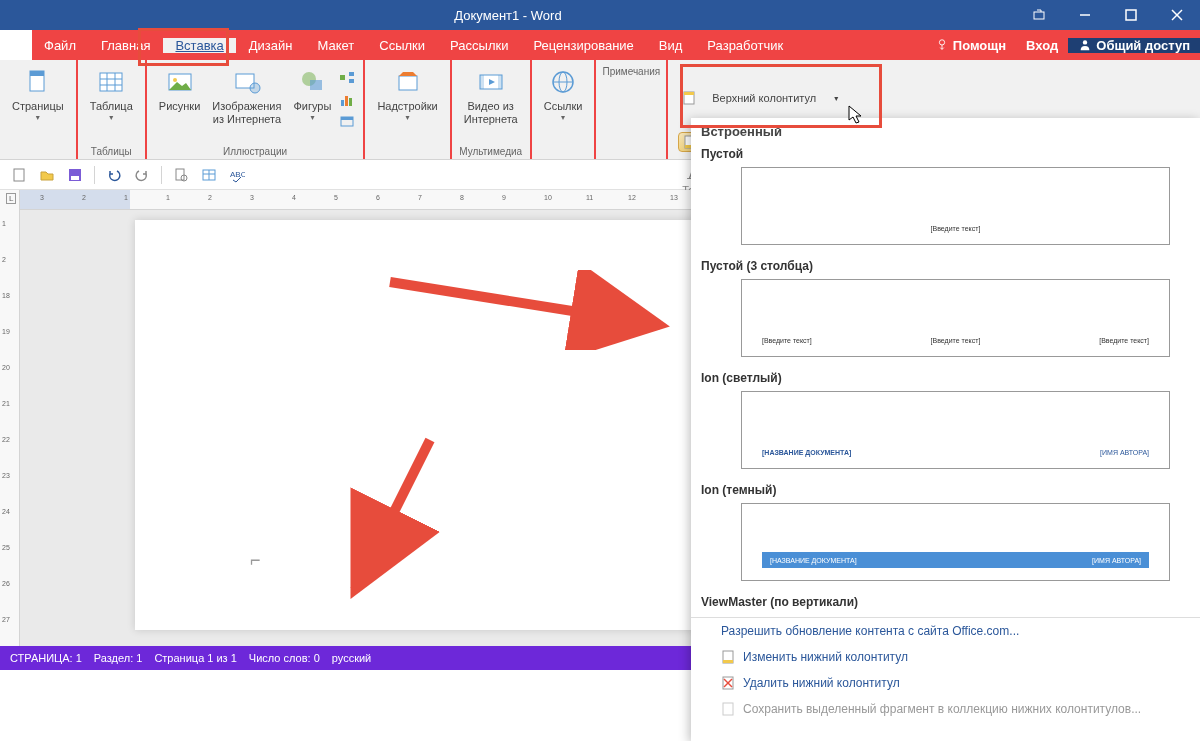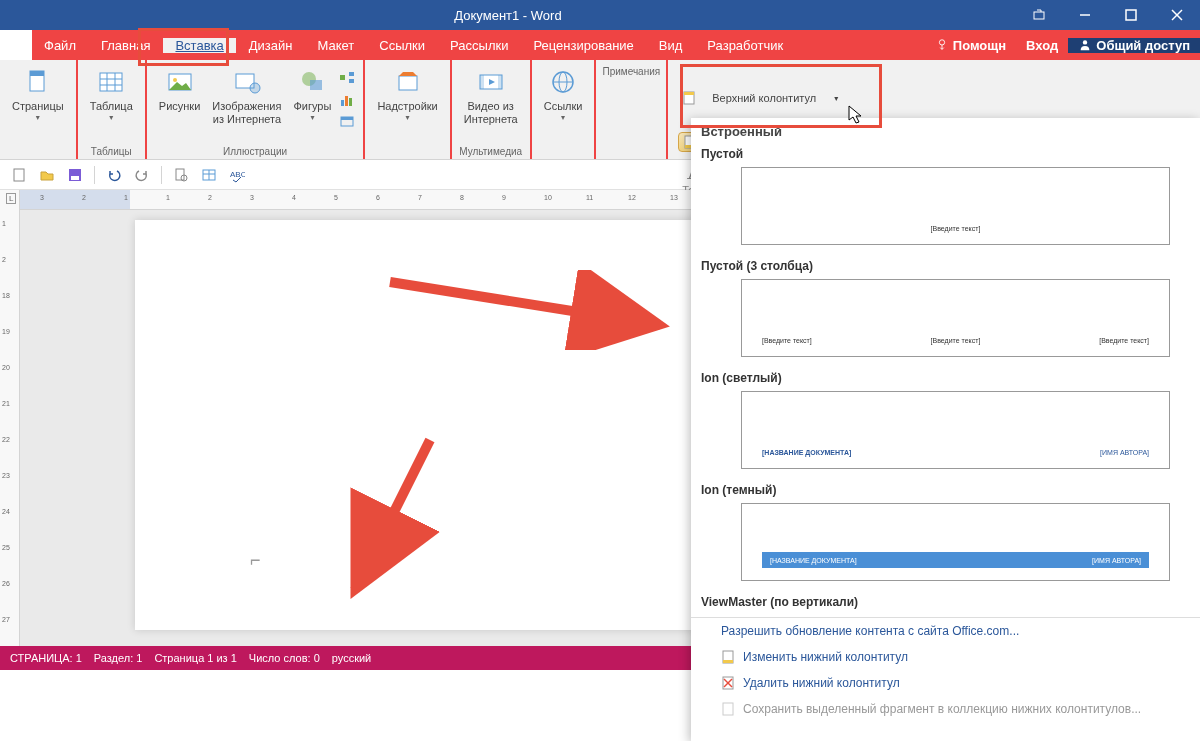--- a/index.html
+++ b/index.html
@@ -53,21 +53,21 @@
 .ruler-v { width: 20px; background: #f8f8f8; border-right: 1px solid #d4d4d4; position: relative; font-size: 7px; color: #666; }
 .ruler-v .marks { position: absolute; top: 30px; left: 0; right: 0; bottom: 0; }
 .ruler-v .mk { position: absolute; left: 2px; }
 .doc-area { flex: 1; position: relative; overflow: hidden; }
 .ruler-h { height: 20px; background: #f8f8f8; border-bottom: 1px solid #d4d4d4; position: relative; font-size: 7px; color: #666; }
 .ruler-h .margin-left { position: absolute; left: 0; top: 0; bottom: 0; width: 110px; background: #d4ddec; }
 .ruler-h .mk { position: absolute; top: 4px; }
 .page { position: absolute; left: 115px; top: 30px; width: 560px; height: 410px; background: #fff; box-shadow: 0 0 8px rgba(0,0,0,.15); }
 .page .endmark { position: absolute; left: 115px; top: 330px; font-size: 18px; color: #999; }
 
-.statusbar { height: 24px; background: #be185d; color: #fff; font-size: 11px; display: flex; align-items: center; padding: 0 10px; gap: 12px; }
+.statusbar { height: 24px; background: #6d28d9; color: #fff; font-size: 11px; display: flex; align-items: center; padding: 0 10px; gap: 12px; }
 
 .dropdown { position: absolute; left: 691px; top: 118px; width: 509px; bottom: 0; background: #fff; box-shadow: -2px 2px 10px rgba(0,0,0,.25); overflow: hidden; font-size: 12px; }
 .dropdown .section-title { font-weight: bold; color: #444; padding: 6px 10px 2px; font-size: 13px; }
 .dropdown .cat-label { font-weight: bold; font-size: 12px; color: #333; padding: 6px 10px 4px; }
 .dropdown .preview { margin: 2px 30px 8px 50px; border: 1px solid #999; background: #fff; position: relative; height: 78px; }
 .dropdown .preview .foot { position: absolute; left: 20px; right: 20px; bottom: 12px; display: flex; justify-content: space-between; font-size: 7px; color: #333; }
 .dropdown .preview .foot.center { justify-content: center; }
 .dropdown .preview .foot.ion-light span:first-child { color: #2b579a; font-weight: bold; }
 .dropdown .preview .foot.ion-light span:last-child { color: #2b579a; }
 .dropdown .preview .bar { position: absolute; left: 20px; right: 20px; bottom: 12px; height: 16px; background: #4a8fd6; display: flex; justify-content: space-between; align-items: center; padding: 0 8px; font-size: 7px; color: #fff; }

